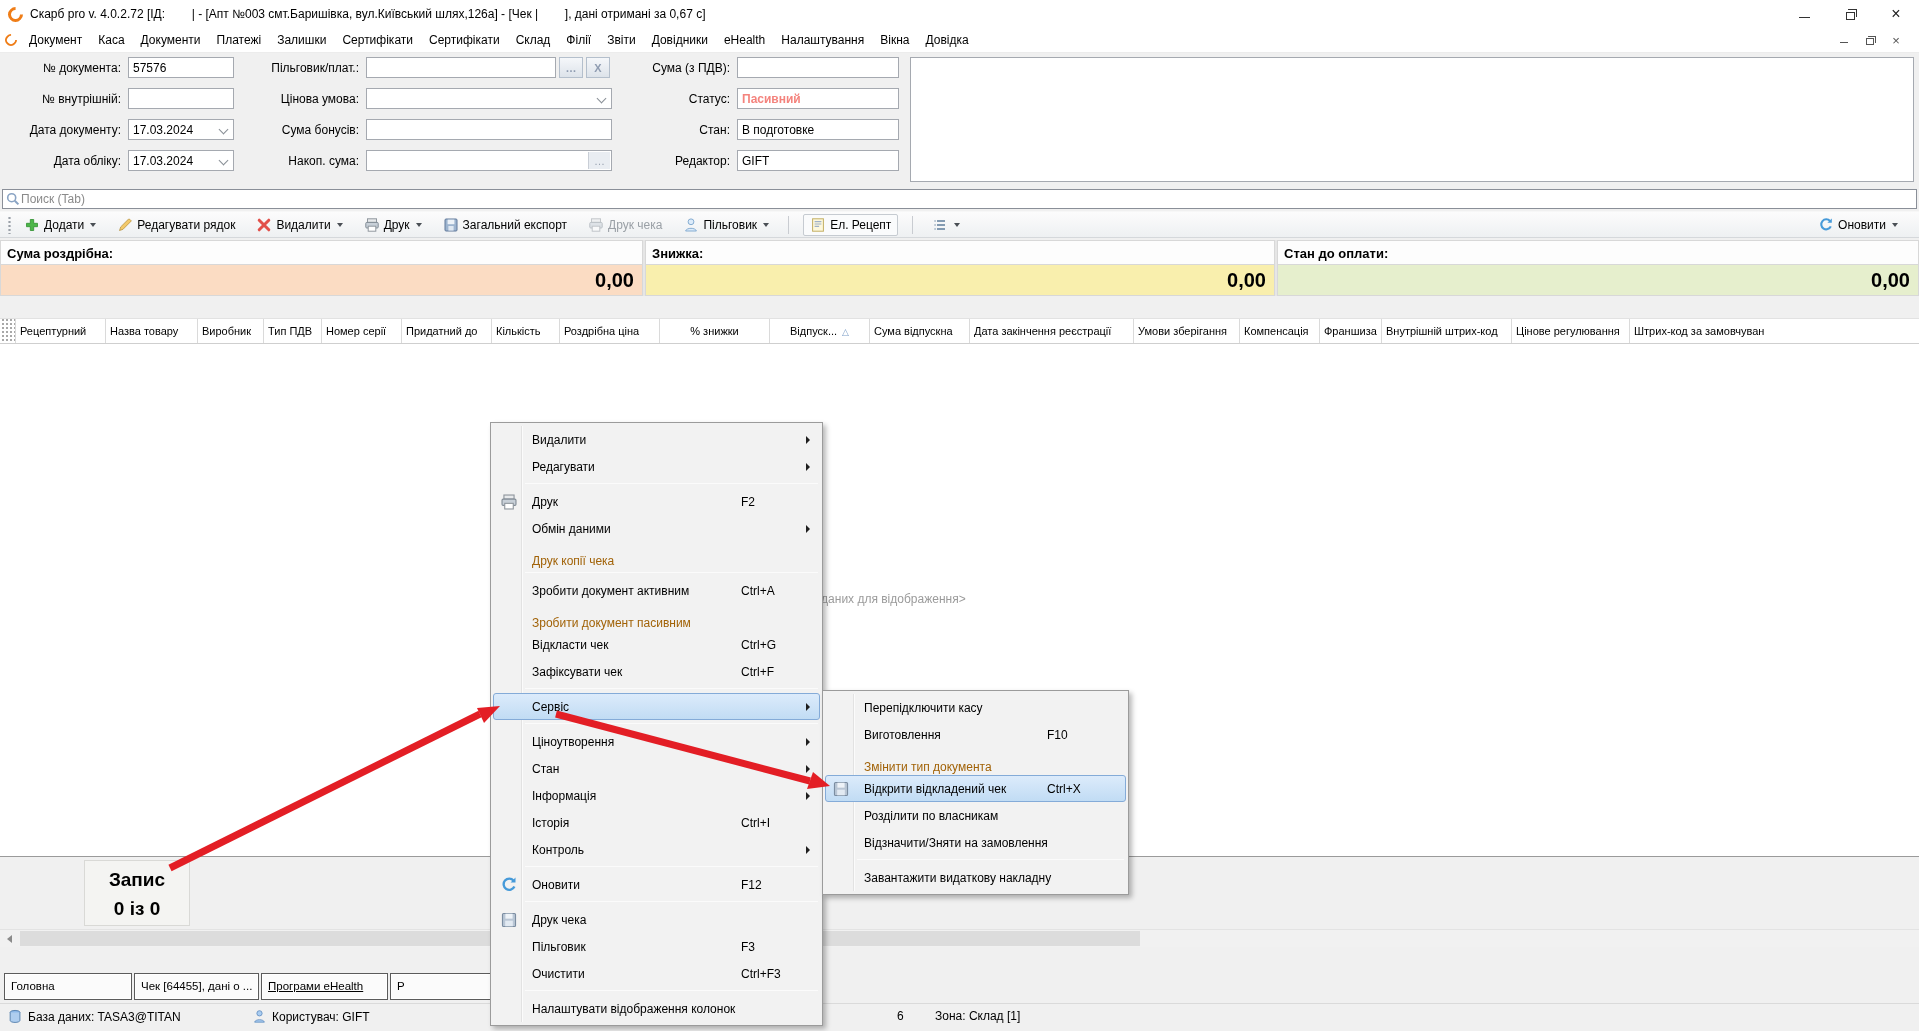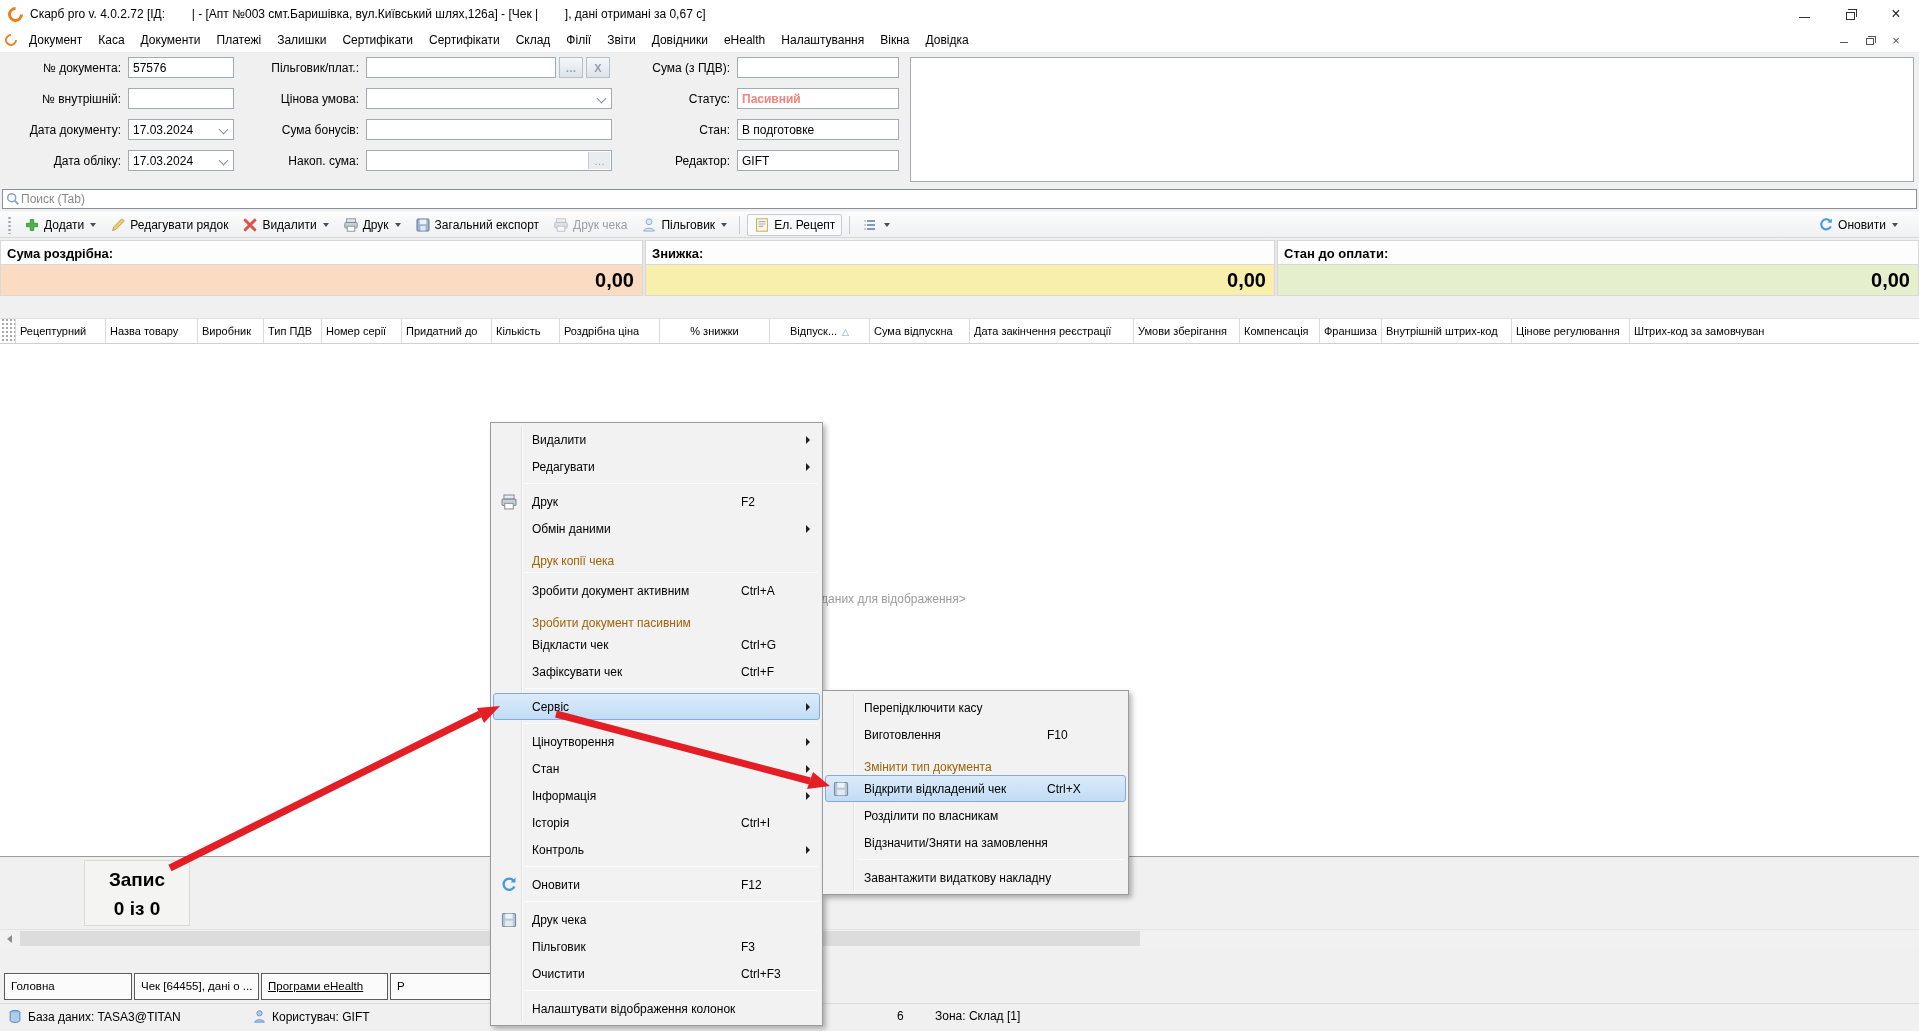--- a/index.html
+++ b/index.html
@@ -57,21 +57,21 @@
 
   
   .searchbar{position:absolute;left:2px;top:189px;width:1915px;height:20px;background:#fff;border:1px solid #8a8f98;display:flex;align-items:center;padding:0 2px;}
   .search-ic{width:16px;height:16px;flex:none;display:inline-flex;}
   .searchbar input{border:none;outline:none;flex:1;font:inherit;font-size:12px;color:#222;background:transparent;height:16px;}
   .searchbar input::placeholder{color:#8a8a8a;opacity:1;}
 
   
   .toolbar{position:absolute;left:0;top:211px;width:100%;height:27px;background:linear-gradient(#fcfcfc,#eef0f2);border-bottom:1px solid #d5d8db;border-top:1px solid #f7f7f7;display:flex;align-items:center;padding:0 2px;}
   .grip{width:5px;height:18px;margin:0 5px;background-image:radial-gradient(circle,#9aa0a8 1px,transparent 1.3px);background-size:5px 4px;flex:none;}
-  .tb-left{display:flex;align-items:center;}
+  .tb-left{display:flex;align-items:center;gap:7px;}
   .tbtn{display:flex;align-items:center;gap:4px;padding:2px 6px;border:1px solid transparent;border-radius:2px;white-space:nowrap;}
   .tbtn.boxed{border-color:#c6cbd1;background:#fafbfc;margin:0 2px;}
   .tbtn.disabled{color:#9aa0a6;}
   .tbtn.disabled svg{opacity:.5;}
   .ticon{width:16px;height:16px;display:inline-flex;flex:none;}
   .ticon svg{width:100%;height:100%;}
   .caret{width:0;height:0;border-left:3.5px solid transparent;border-right:3.5px solid transparent;border-top:4px solid #4a4f55;margin-left:2px;}
   .tsep{width:1px;height:18px;background:#c9ccd1;margin:0 5px;flex:none;}
   .tb-right{margin-left:auto;display:flex;align-items:center;padding-right:12px;}
 

